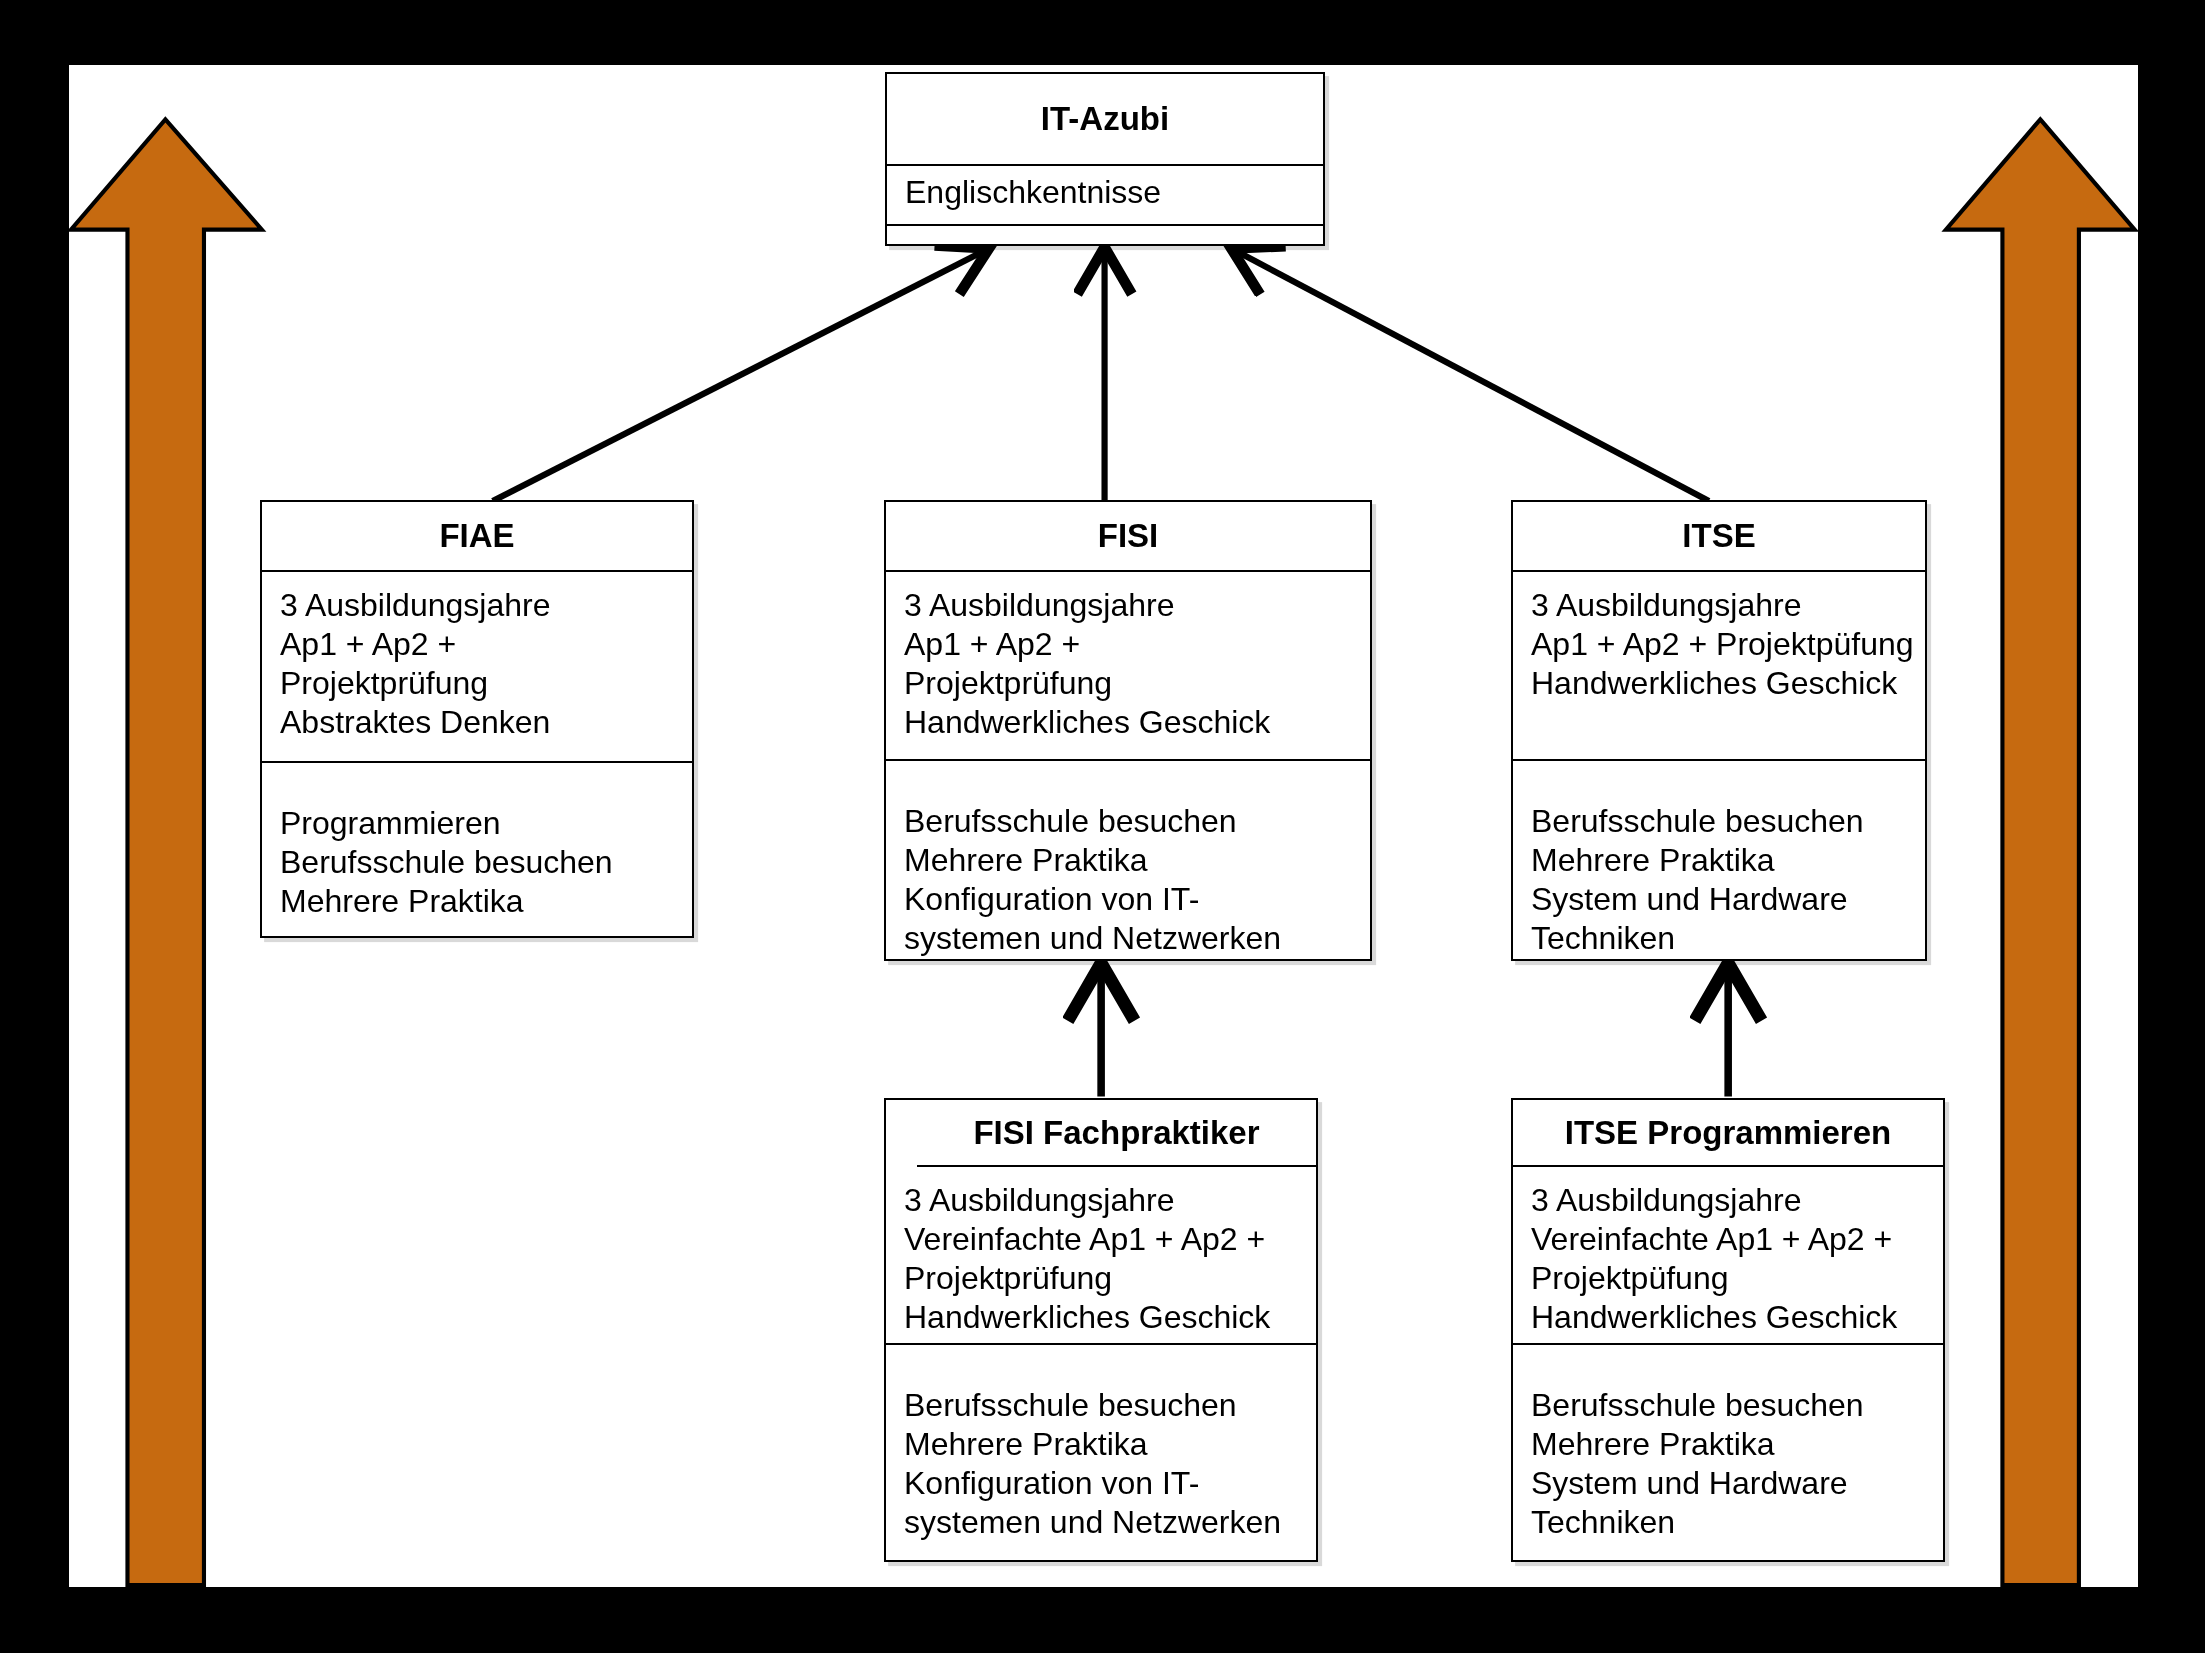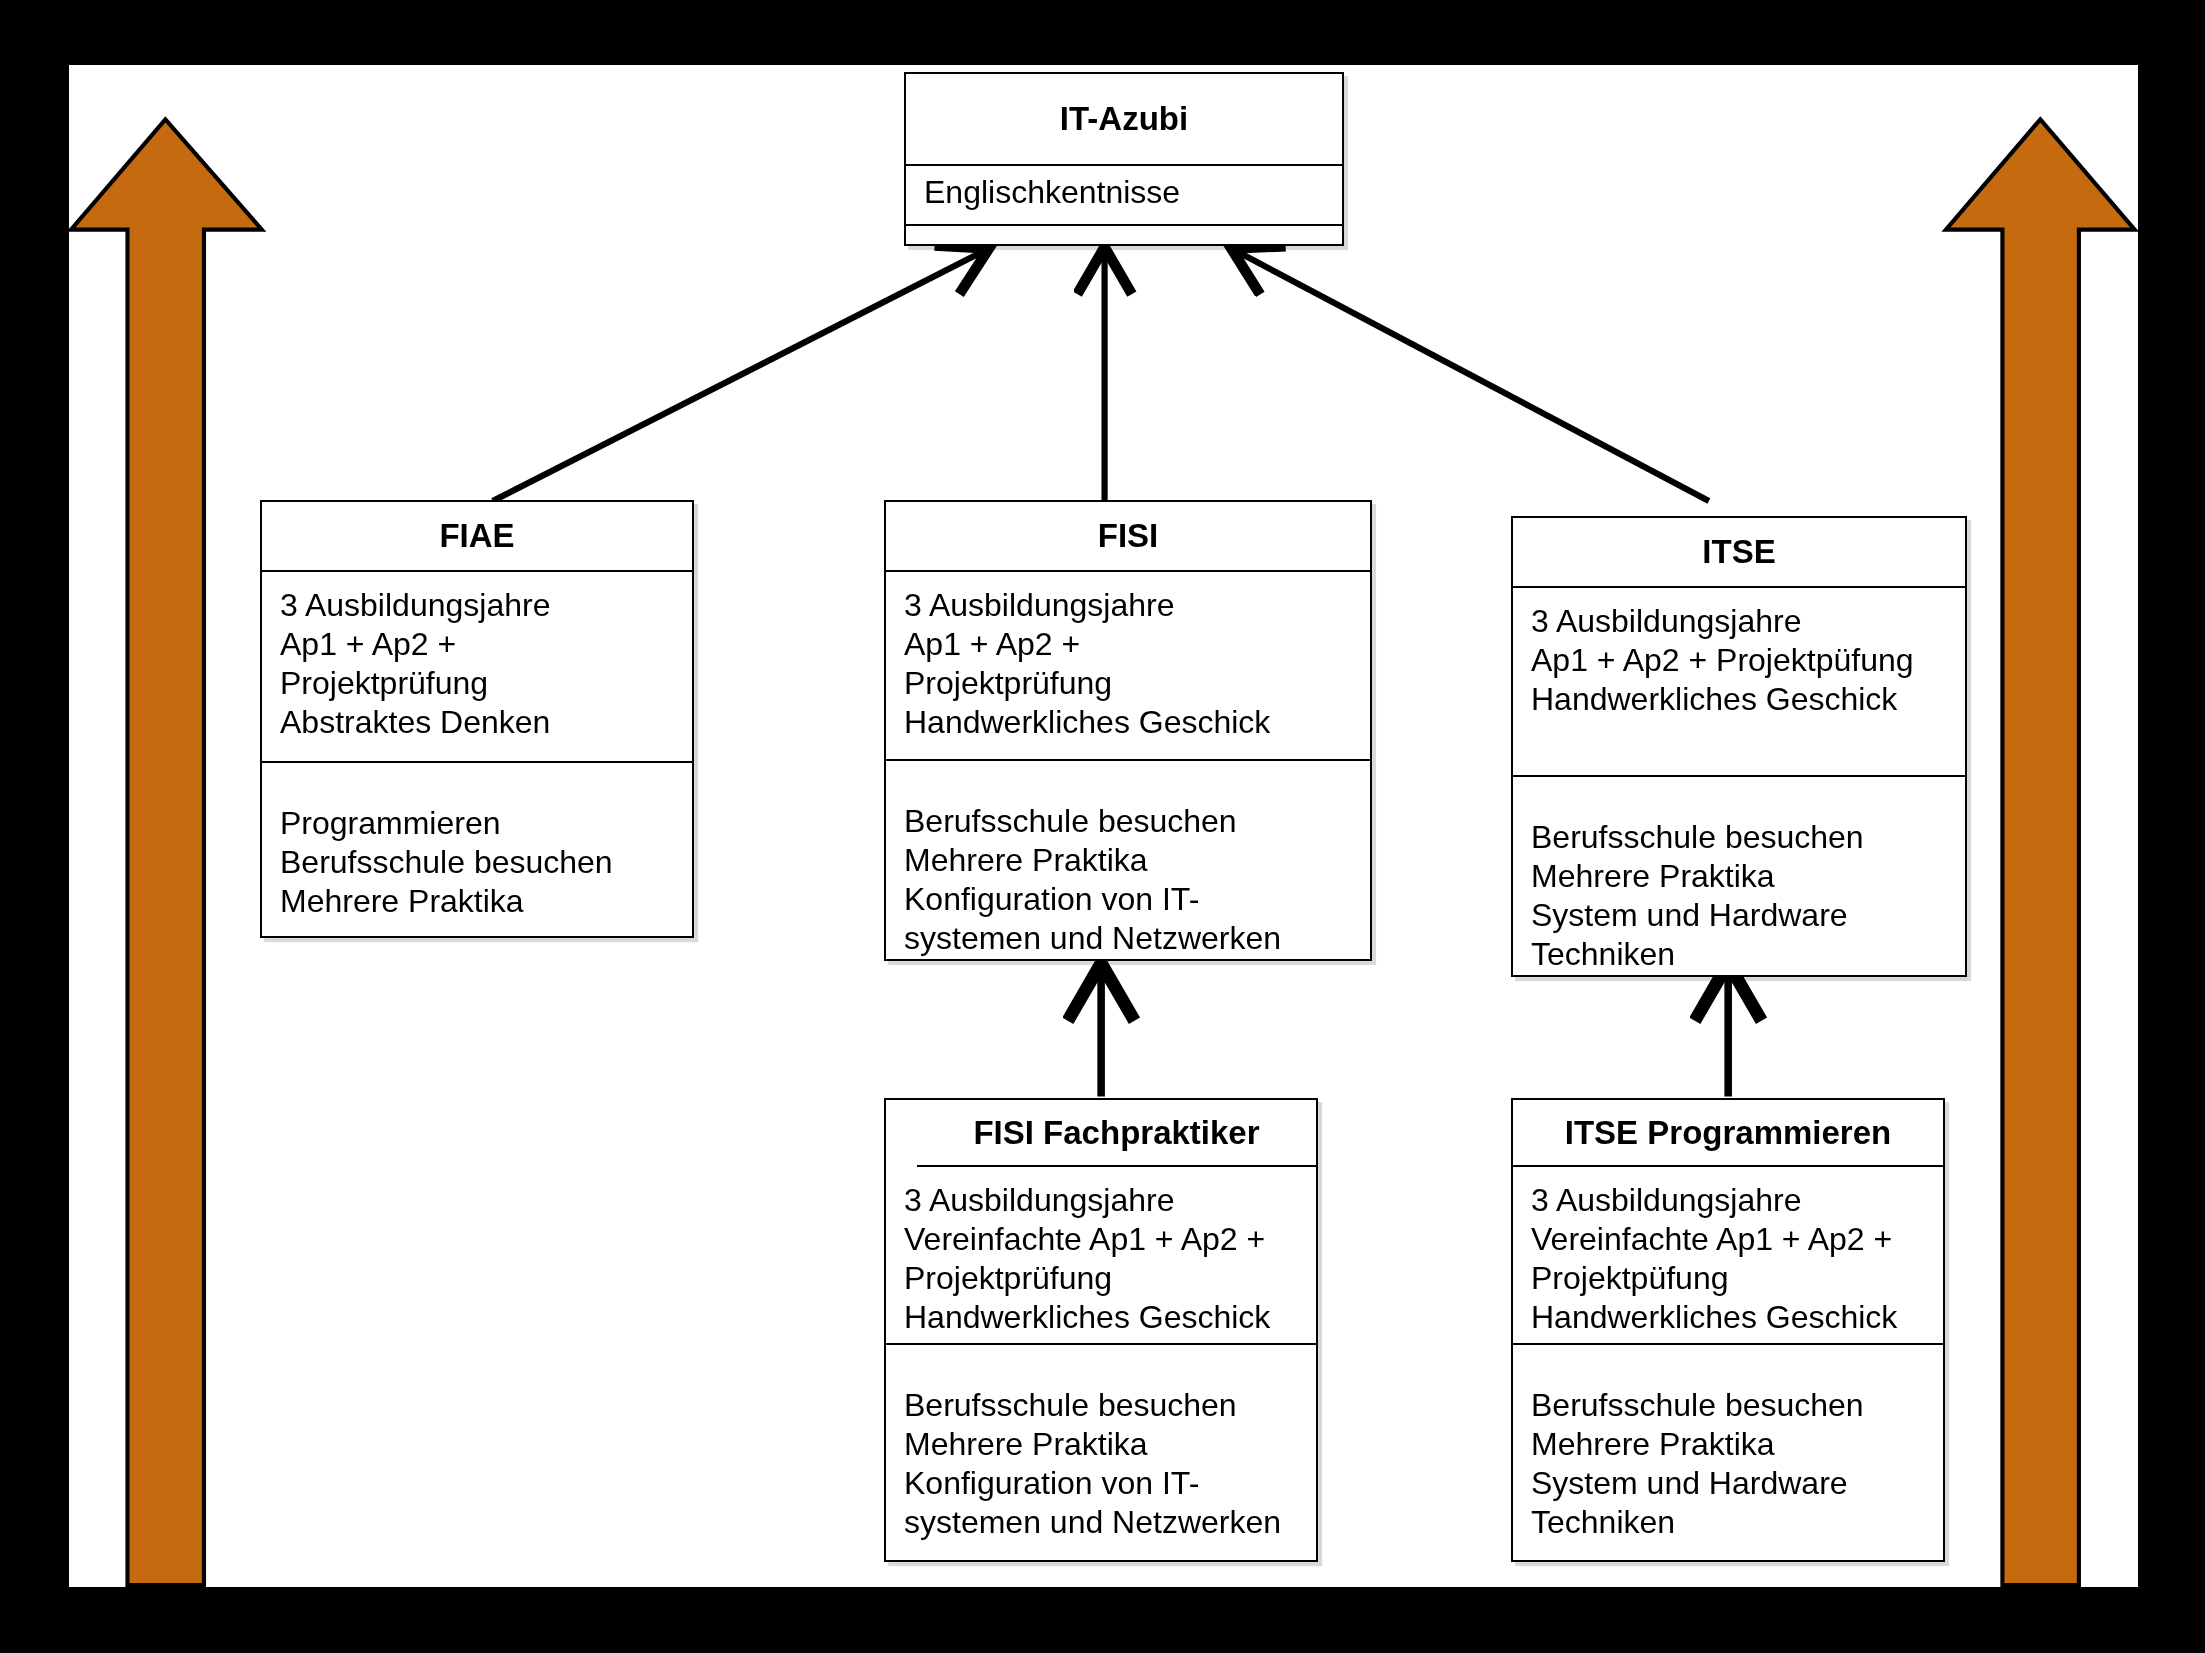--- a/index.html
+++ b/index.html
@@ -72,21 +72,21 @@
     <path d="M2961,173 L3098,333 L3017,333 L3017,2300 L2906,2300 L2906,333 L2824,333 Z" fill="var(--orange)" stroke="#000" stroke-width="6" stroke-linejoin="miter"></path>
 
     <line x1="715" y1="727" x2="1432" y2="362" stroke="#000" stroke-width="9" marker-end="url(#stick)"></line>
     <line x1="1603" y1="727" x2="1603" y2="362" stroke="#000" stroke-width="9" marker-end="url(#stick)"></line>
     <line x1="2480" y1="727" x2="1790" y2="362" stroke="#000" stroke-width="9" marker-end="url(#stick)"></line>
 
     <line x1="1598" y1="1591" x2="1598" y2="1402" stroke="#000" stroke-width="11" marker-end="url(#stick)"></line>
     <line x1="2508" y1="1591" x2="2508" y2="1402" stroke="#000" stroke-width="11" marker-end="url(#stick)"></line>
   </svg>
 
-  <div class="uml-box" style="left:904px;top:72px;width:440px;height:174px;">
+  <div class="uml-box" style="left:885px;top:72px;width:440px;height:174px;">
     <div class="comp title" style="height:92px;">
       <span>IT-Azubi</span>
     </div>
     <div class="comp body" style="padding-top:6.9px;height:58px;">
       <div class="ln">Englischkentnisse</div>
     </div>
     <div class="comp empty"></div>
   </div>
 
   <div class="uml-box" style="left:260px;top:500px;width:434px;height:438px;">
@@ -117,21 +117,21 @@
       <div class="ln">Handwerkliches Geschick</div>
     </div>
     <div class="comp body second">
       <div class="ln">Berufsschule besuchen</div>
       <div class="ln">Mehrere Praktika</div>
       <div class="ln">Konfiguration von IT-</div>
       <div class="ln">systemen und Netzwerken</div>
     </div>
   </div>
 
-  <div class="uml-box" style="left:1511px;top:516px;width:456px;height:461px;">
+  <div class="uml-box" style="left:1511px;top:500px;width:416px;height:461px;">
     <div class="comp title" style="height:70px;">
       <span>ITSE</span>
     </div>
     <div class="comp body" style="height:187px;">
       <div class="ln">3 Ausbildungsjahre</div>
       <div class="ln">Ap1 + Ap2 + Projektpüfung</div>
       <div class="ln">Handwerkliches Geschick</div>
     </div>
     <div class="comp body second">
       <div class="ln">Berufsschule besuchen</div>

